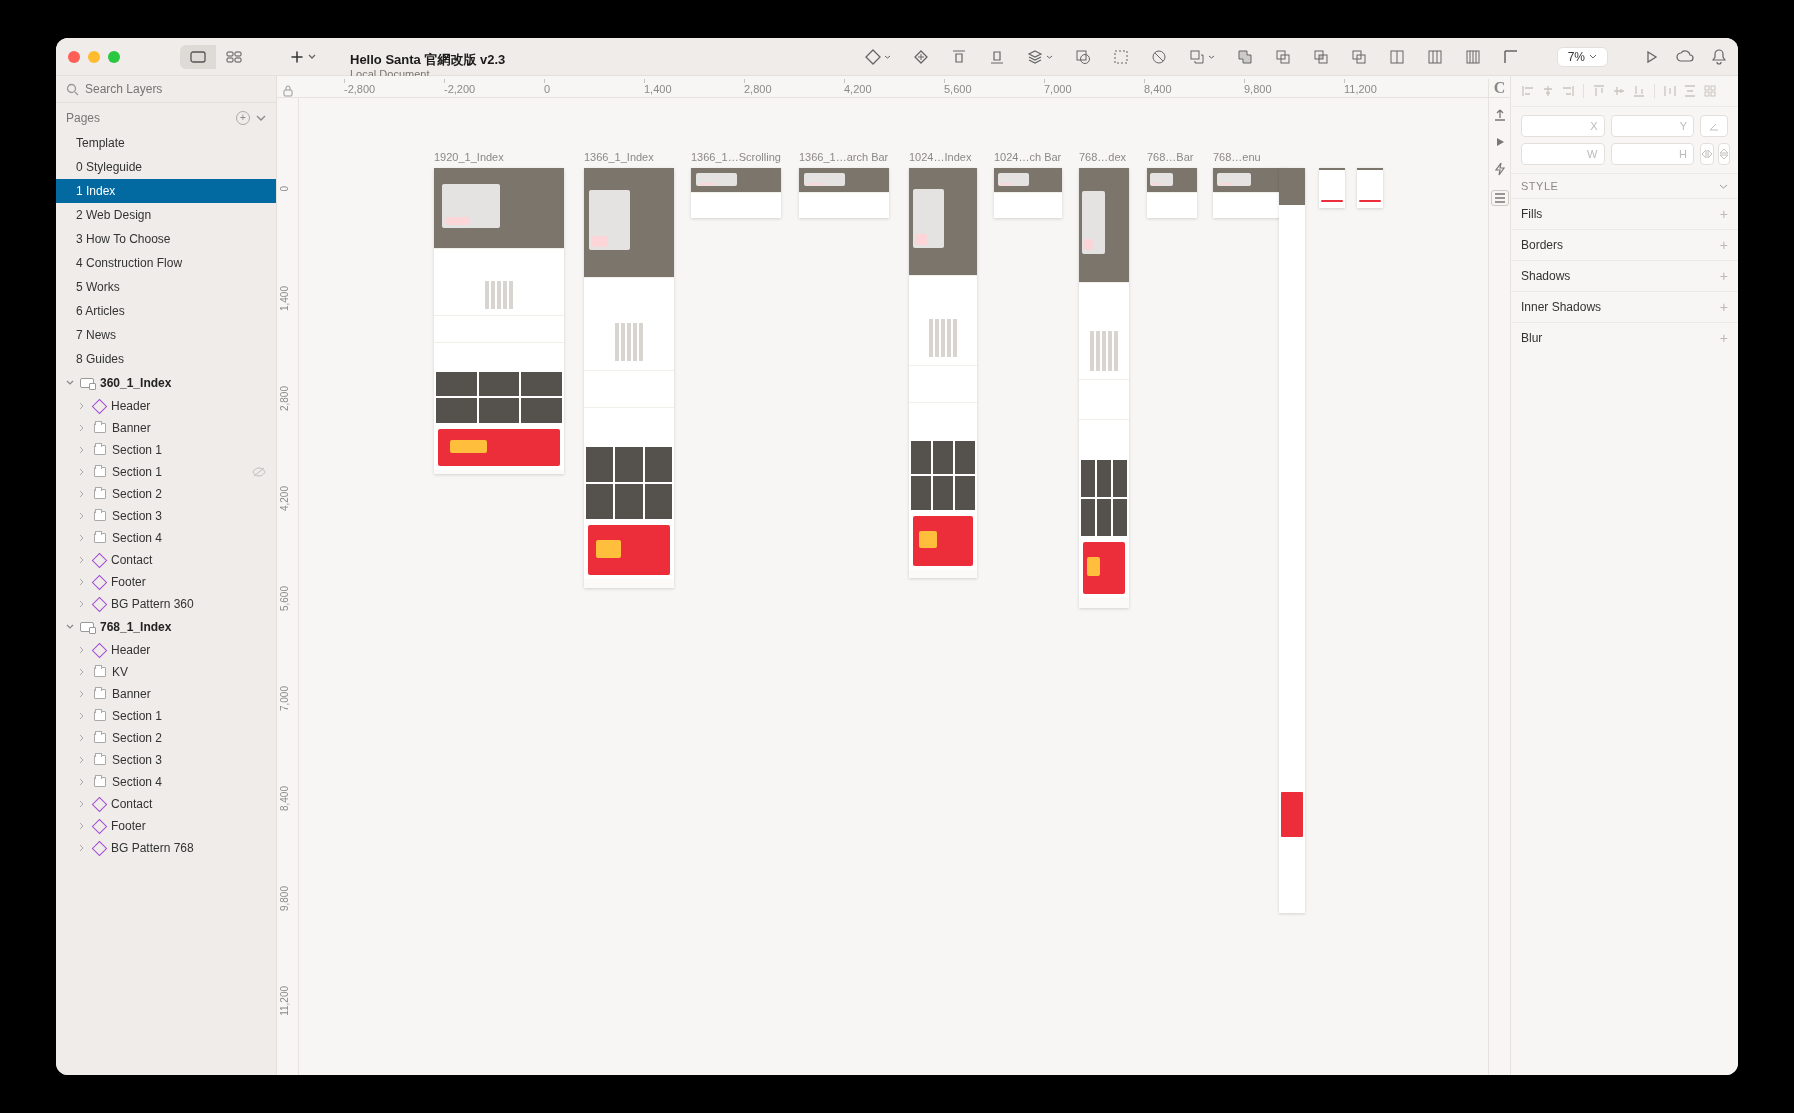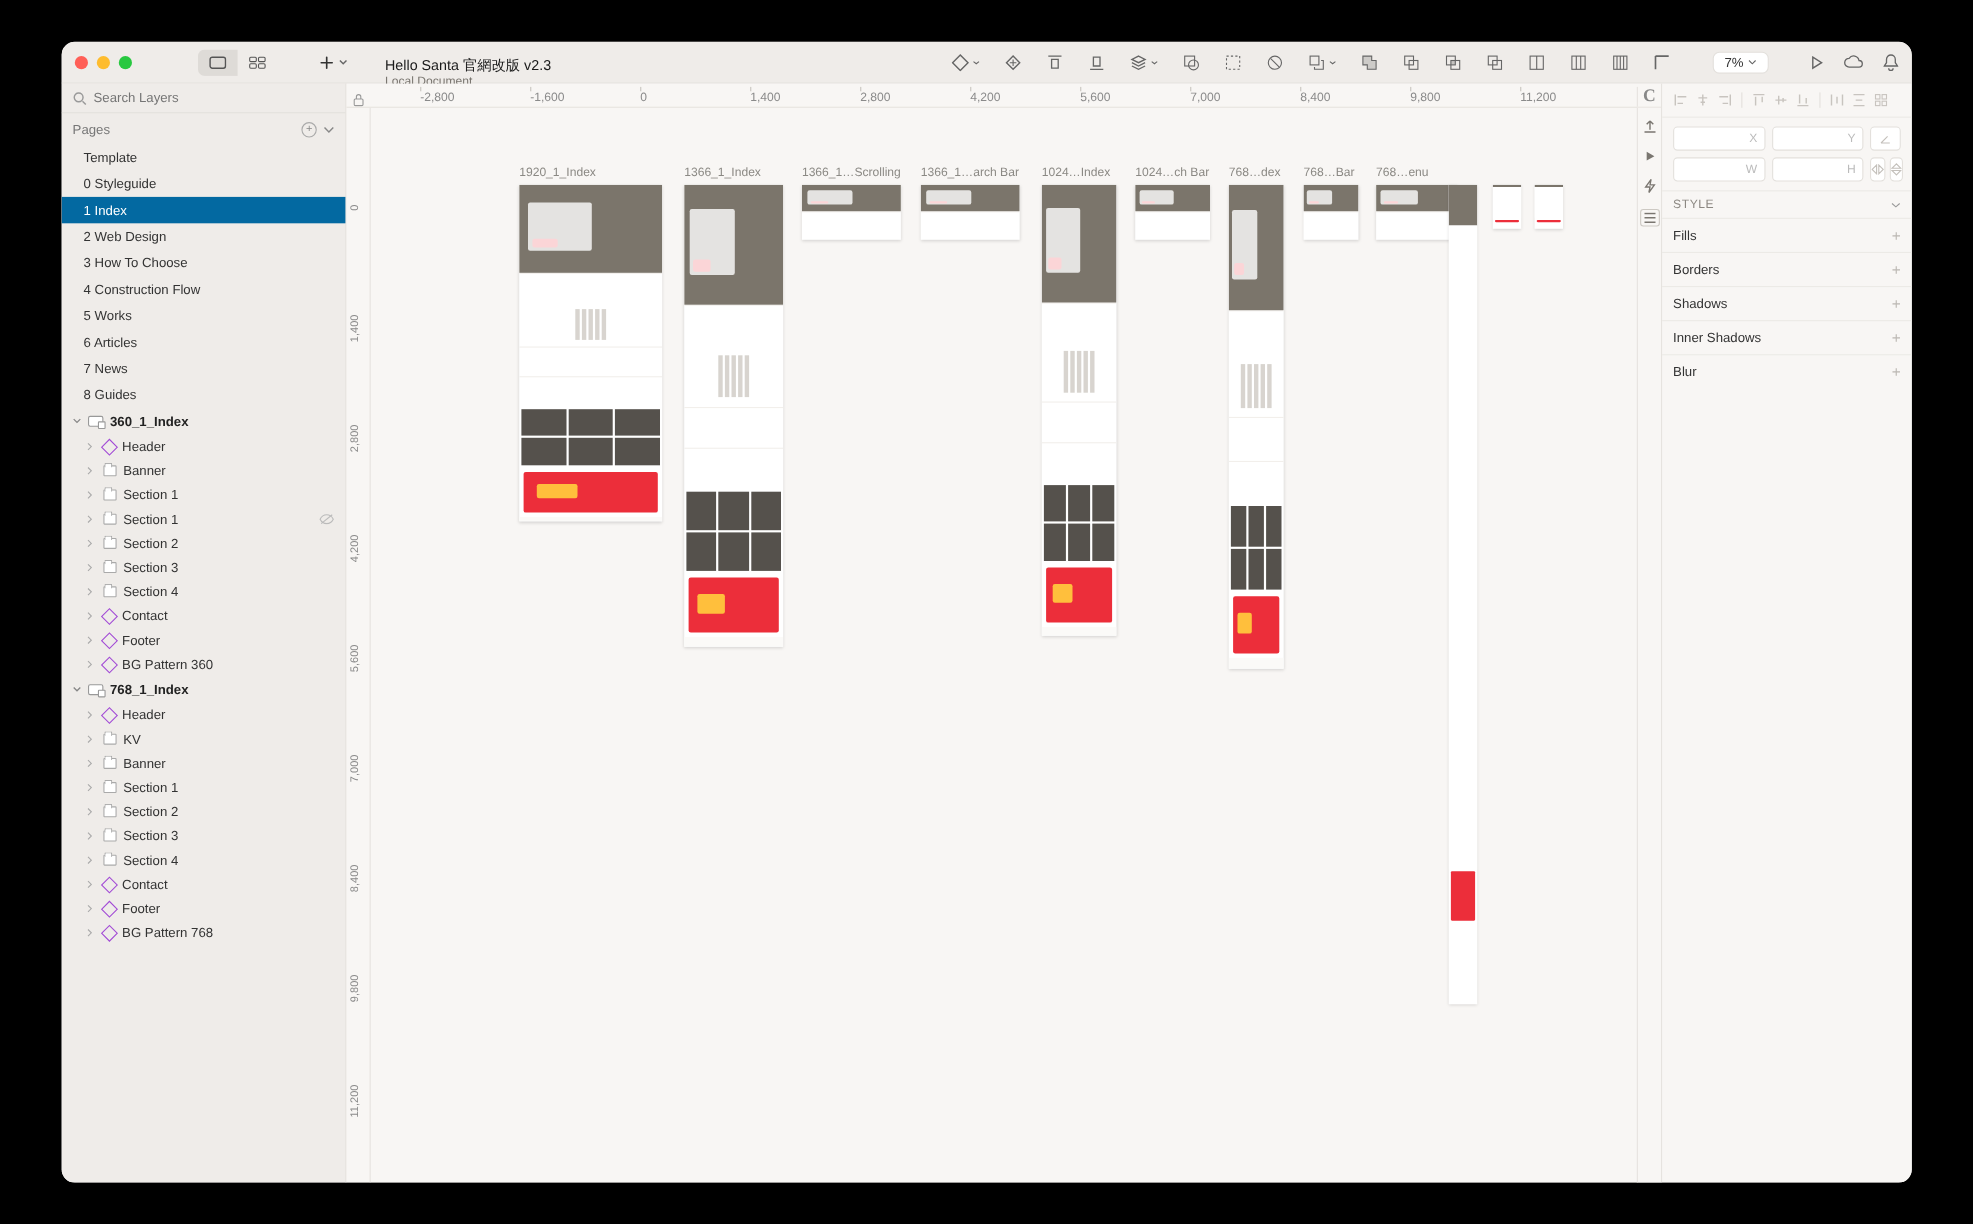--- a/index.html
+++ b/index.html
@@ -9,33 +9,33 @@
 
 .titlebar { height: 38px; display: flex; align-items: center; padding: 0 12px; background: #efece9; border-bottom: 1px solid #e4e1dd; gap: 20px; }
 .traffic { display: flex; gap: 8px; }
 .traffic span { width: 12px; height: 12px; border-radius: 50%; }
 .tr-red { background:#ff5f57; } .tr-yellow { background:#febc2e; } .tr-green { background:#28c840; }
 .tb-seg { display:flex; align-items:center; border-radius:6px; overflow:hidden; margin-left:40px; }
 .tb-seg button { width:36px; height:24px; border:none; background:transparent; display:flex; align-items:center; justify-content:center; color:#555; }
 .tb-seg button.active { background:#dedbd7; }
 .tb-insert { display:flex; align-items:center; gap:4px; color:#333; }
 .tb-title { line-height:1.2; }
-.tb-title .t1 { font-size:13px; font-weight:400; color:#1a1a1a;margin-top:20px; }
+.tb-title .t1 { font-size:13px; font-weight:700; color:#1a1a1a;margin-top:20px; }
 .tb-title .t2 { font-size:11px; color:#7a7670; }
 .tb-tools { display:flex; align-items:center; gap:22px; color:#666; }
 .tb-drop { display:flex; align-items:center; gap:3px; }
 .tb-spacer { flex:1; }
 .zoom { display:flex; align-items:center; gap:4px; border:1px solid #e3e0dc; border-radius:6px; padding:2px 10px; font-size:12px; color:#333; background:#fff; }
 .tb-right { display:flex; align-items:center; gap:18px; color:#666; }
 
 
 .body { flex:1; display:flex; min-height:0; }
 
 
-.left { width:259px; background:#efece9; border-right:1px solid #e3e0dc; display:flex; flex-direction:column; min-height:0;}
+.left { width:221px; background:#efece9; border-right:1px solid #e3e0dc; display:flex; flex-direction:column; min-height:0;}
 .search { display:flex; align-items:center; gap:6px; padding:6px 10px; border-bottom:1px solid #e3e0dc; }
 .search input { border:none; background:transparent; font-size:12px; color:#555; flex:1; outline:none; }
 .search svg { color:#999; }
 .pages-head { display:flex; align-items:center; justify-content:space-between; padding:8px 10px 6px; font-size:12px; color:#777; }
 .pages-head .actions { display:flex; gap:6px; color:#888; align-items:center; }
 .plus-circle { width:14px; height:14px; border:1px solid #aaa; border-radius:50%; display:flex; align-items:center; justify-content:center; font-size:10px; line-height:1; }
 .pages-list, .layers-list { list-style:none; }
 .page-item { padding:5px 10px 5px 20px; font-size:12px; color:#333; cursor:pointer; }
 .page-item.selected { background:#0369a1; color:#fff; }
 .artboard-row { display:flex; align-items:center; gap:6px; padding:5px 10px 5px 10px; font-size:12px; font-weight:600; color:#222; }
@@ -510,21 +510,21 @@
     <div class="center">
       <div class="gutter-top">
         <div class="lock">
           <svg width="10" height="12" viewBox="0 0 10 12">
               <rect x="1" y="5" width="8" height="6" rx="1" stroke="currentColor" fill="none"></rect>
               <path d="M3 5V3a2 2 0 014 0v2" stroke="currentColor" fill="none"></path>
             </svg>
         </div>
         <div class="ruler-h" id="ruler-h">
             <span style="left: 45px;">-2,800</span>
-            <span style="left: 145px;">-1,600</span>
+            <span style="left: 145px;">-2,200</span>
             <span style="left: 245px;">0</span>
             <span style="left: 345px;">1,400</span>
             <span style="left: 445px;">2,800</span>
             <span style="left: 545px;">4,200</span>
             <span style="left: 645px;">5,600</span>
             <span style="left: 745px;">7,000</span>
             <span style="left: 845px;">8,400</span>
             <span style="left: 945px;">9,800</span>
             <span style="left: 1045px;">11,200</span>
           </div>

